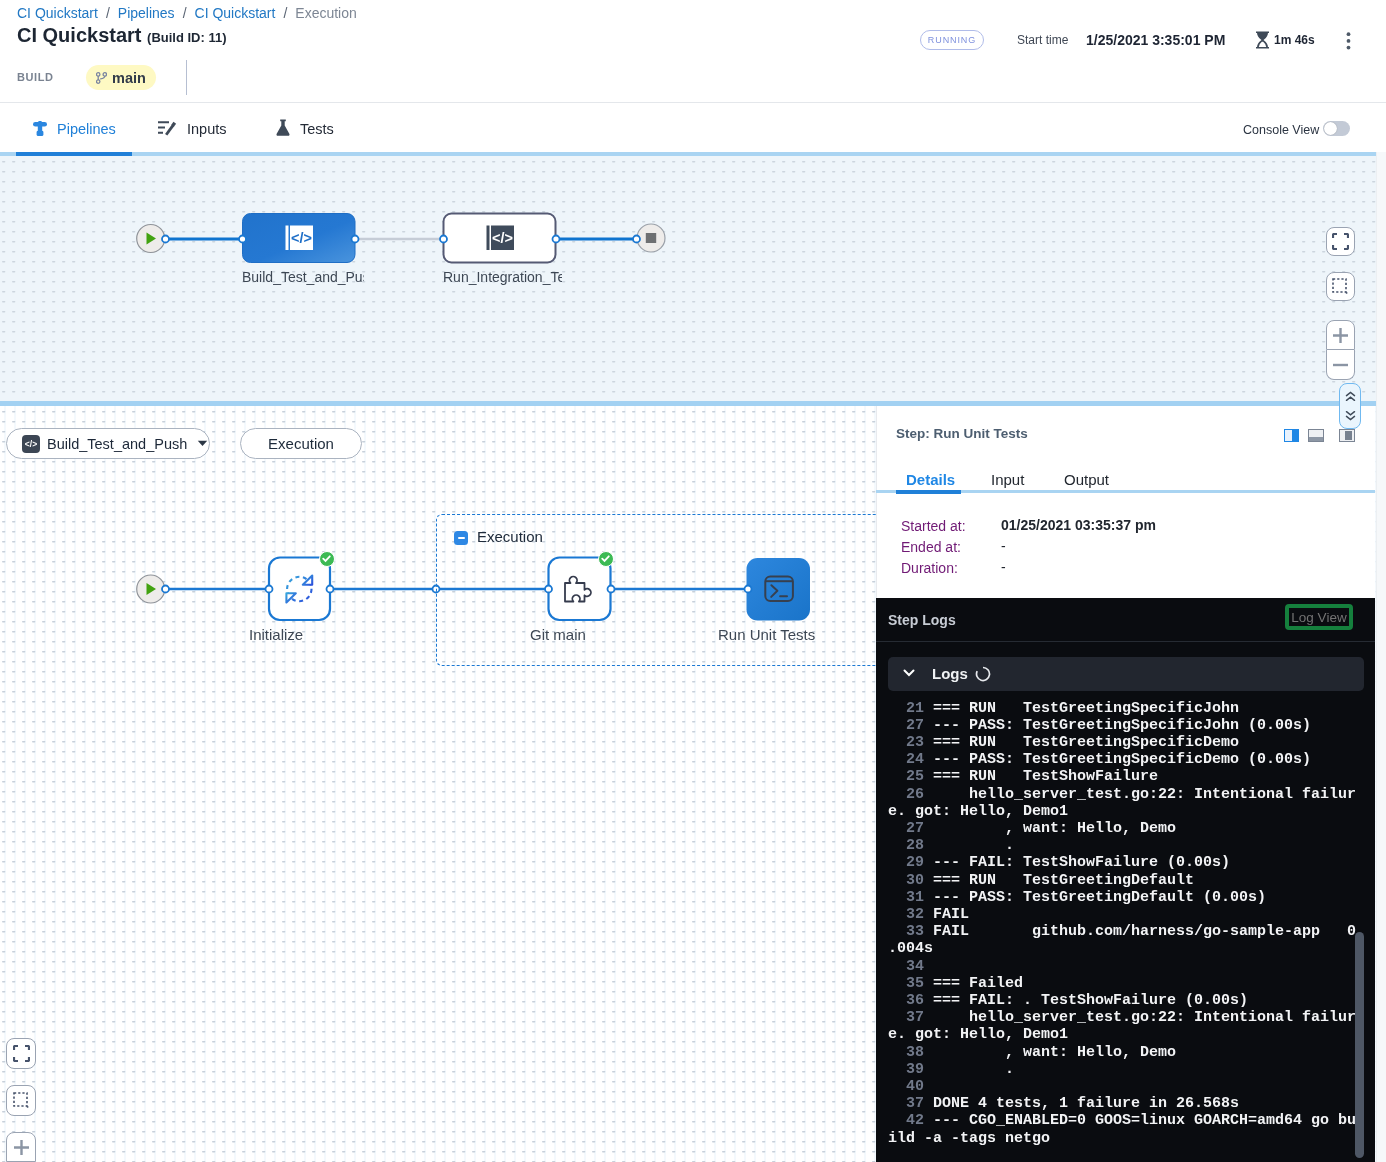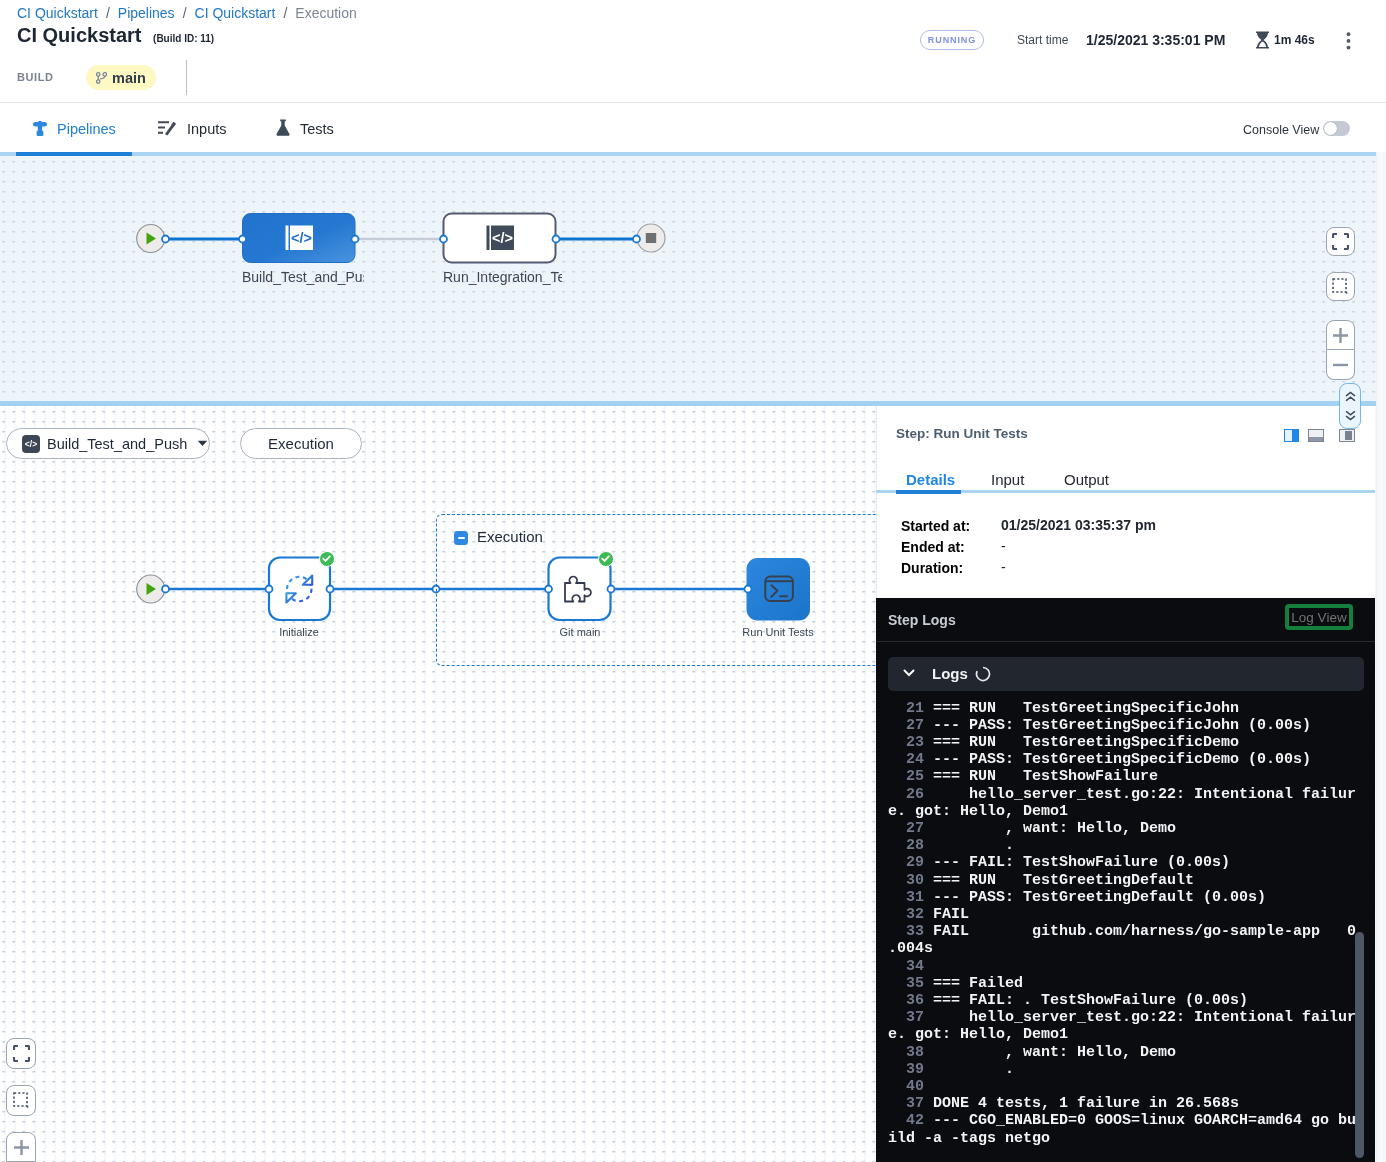--- a/index.html
+++ b/index.html
@@ -5,66 +5,66 @@
 *{margin:0;padding:0;box-sizing:border-box}
 html,body{width:1386px;height:1162px;overflow:hidden}
 body{position:relative;font-family:"Liberation Sans",sans-serif;background:#fff;color:#1d2633}
 .abs{position:absolute}
 
 .crumbs{left:17px;top:5px;font-size:14px;color:#6f7887}
 .crumbs a{color:#2178c4;text-decoration:none}
 .crumbs .sep{color:#5b6574;margin:0 8px}
 .crumbs .cur{color:#7d8694}
 .title{left:17px;top:24px;font-size:20px;font-weight:bold;color:#1d2633}
-.buildid{font-size:10px;font-weight:bold;margin-left:6px}
+.buildid{font-size:13px;font-weight:bold;}
 .buildlbl{left:17px;top:71px;font-size:11px;font-weight:bold;color:#7a8391;letter-spacing:.6px}
 .mainpill{left:86px;top:65px;width:70px;height:25px;background:#fef9c3;border-radius:13px;display:flex;align-items:center;padding-left:10px}
 .mainpill span{font-size:14.5px;font-weight:bold;color:#323b49;margin-left:5px}
 .hdiv{left:186px;top:60px;width:1px;height:35px;background:#b6bfd2}
-.runbadge{left:920px;top:30px;width:64px;height:20px;border:1px solid #b0bce9;border-radius:11px;color:#7e90dd;font-size:9px;font-weight:bold;letter-spacing:0.9px;display:flex;align-items:center;justify-content:center}
+.runbadge{left:920px;top:30px;width:64px;height:20px;border:1px solid #b0bce9;border-radius:11px;color:#7e90dd;font-size:9px;font-weight:normal;letter-spacing:0.9px;display:flex;align-items:center;justify-content:center}
 .sttl{left:1017px;top:33px;font-size:12px;color:#3f4754}
 .stval{left:1086px;top:32px;font-size:14px;font-weight:bold;color:#1e2533}
 .durtxt{left:1274px;top:33px;font-size:12px;font-weight:bold;color:#1e2533}
 .hdrline{left:0;top:102px;width:1386px;height:1px;background:#e4e7eb}
 
 .tabtxt{font-size:14.5px;color:#242b37}
 .tabtxt.act{color:#2080d8}
 .tabblue{left:0;top:152px;width:1376px;height:4px;background:#a9d4f2}
 .tabblue-act{left:16px;top:151.5px;width:116px;height:4.5px;background:#2080d8;z-index:3}
 .consoletxt{left:1243px;top:123px;font-size:12.5px;color:#2b3442}
 .toggle{left:1323px;top:121px;width:27px;height:15px;background:#c3cad6;border-radius:8px}
 .toggle:after{content:"";position:absolute;left:1px;top:1px;width:13px;height:13px;border-radius:50%;background:#fff;box-shadow:0 0 1px rgba(0,0,0,.35)}
 
 .canvas1{left:0;top:156px;width:1376px;height:245px;background-color:#eef5fa}
 .canvas2{left:0;top:406px;width:1376px;height:756px;background-color:#ffffff}
 .divider{left:0;top:401px;width:1376px;height:5px;background:#a2d1f2}
 .rstrip{left:1376px;top:152px;width:10px;height:1010px;background:#f6f8fa;border-left:1px solid #eceff2}
 
-.nlabel{font-size:11px;color:#3d4754;text-align:center;white-space:nowrap}
+.nlabel{font-size:15px;color:#3d4754;text-align:left;white-space:nowrap}
 
 .cbtn{position:absolute;width:29px;height:29px;background:#fff;border:1px solid #9aa3b2;border-radius:8px;display:flex;align-items:center;justify-content:center}
 
 .pill1{left:6px;top:428px;width:204px;height:31px;background:#fff;border:1px solid #aab3c0;border-radius:16px;display:flex;align-items:center;padding-left:15px}
 .pill1 .txt{font-size:14.5px;color:#1d2838;margin-left:7px}
 .pill2{left:240px;top:428px;width:122px;height:31px;background:#fff;border:1px solid #aab3c0;border-radius:16px;display:flex;align-items:center;justify-content:center;font-size:15px;color:#1d2a3a}
 .codesq{width:18px;height:18px;background:#3c4654;border-radius:4px;color:#fff;display:flex;align-items:center;justify-content:center;font-size:8.5px;font-weight:bold;letter-spacing:0}
 
 .group{left:436px;top:514px;width:450px;height:152px;border:1.5px dashed #1a78d3;border-radius:6px;border-right:none}
 .gbadge{left:454px;top:531px;width:14px;height:14px;background:#2e88e4;border-radius:3.5px}
 .gbadge:after{content:"";position:absolute;left:3.5px;top:6px;width:7px;height:2px;background:#fff;border-radius:1px}
 .glabel{left:477px;top:528px;font-size:15px;color:#202c3c}
 
 .check{position:absolute;width:16px;height:16px;border-radius:50%;background:#3cba54;border:1.5px solid #fff}
 
 .panel{left:876px;top:406px;width:499px;height:756px;background:#fff;border-left:1px solid #e8eaee}
 .steptitle{left:896px;top:426px;font-size:13.5px;font-weight:bold;color:#4d5e70}
 .ptab{font-size:15px}
 .ptabline{left:876px;top:490px;width:499px;height:3px;background:#a9d4f2}
 .ptabact{left:896px;top:489.5px;width:65px;height:4px;background:#2080d8;z-index:3}
-.dlbl{font-size:14px;font-weight:bold;color:#000000}
+.dlbl{font-size:14px;font-weight:normal;color:#701a75}
 .dval{font-size:14px;color:#22272f}
 
 .logs{left:876px;top:598px;width:499px;height:564px;background:#0a0c10}
 .logshdr{left:888px;top:612px;font-size:14px;font-weight:bold;color:#c7ccd4}
 .logview{left:1285px;top:604px;width:68px;height:26px;border:4px solid #15803d;border-radius:4px;color:#737373;font-size:13.5px;display:flex;align-items:center;justify-content:center}
 .logsdivider{left:876px;top:641px;width:499px;height:1px;background:#262b33}
 .logsbar{left:888px;top:657px;width:476px;height:34px;background:#22262f;border-radius:5px}
 .logsbar .lbl{position:absolute;left:44px;top:8px;font-size:15px;font-weight:bold;color:#f0f2f4}
 pre.loglines{left:888px;top:699.5px;font-family:"Liberation Mono",monospace;font-size:15px;font-weight:bold;line-height:17.2px;color:#f2f3f5;white-space:pre}
 pre.loglines .n{color:#71798a}

